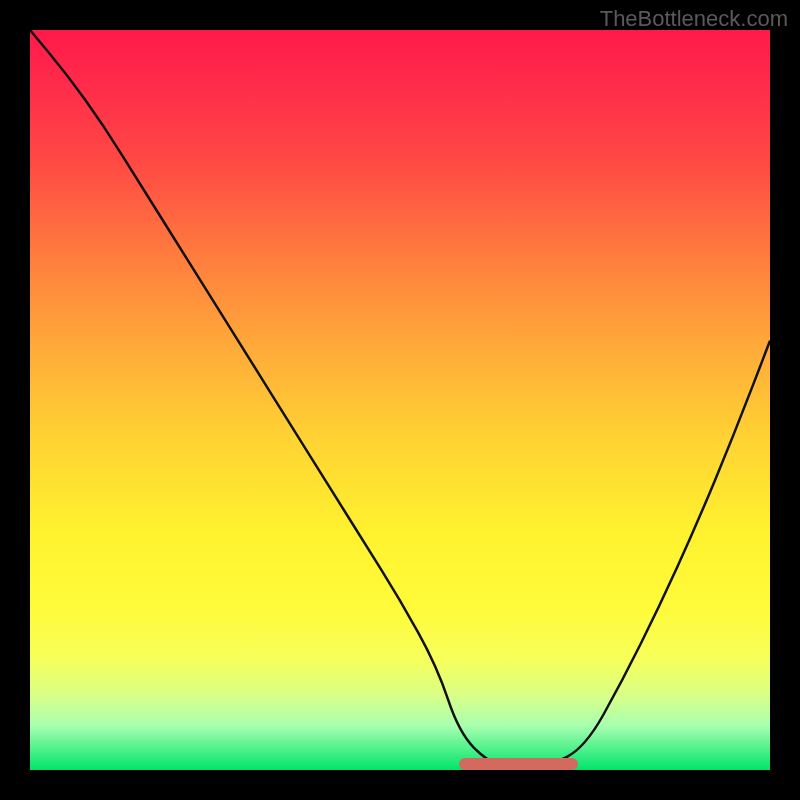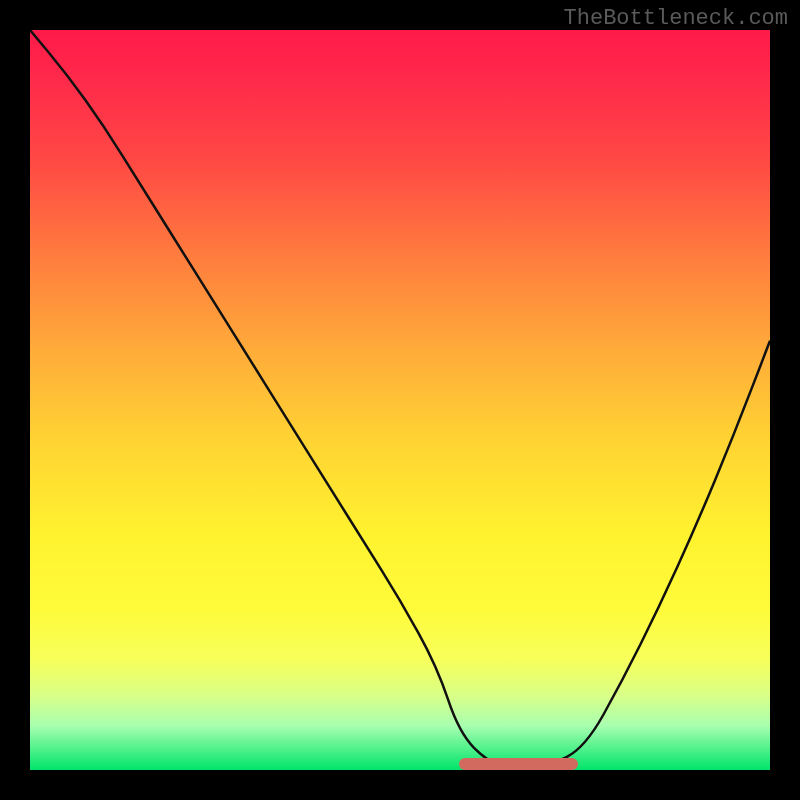--- a/index.html
+++ b/index.html
@@ -8,21 +8,20 @@
     width: 800px;
     height: 800px;
     background: #000;
     position: relative;
     font-family: Arial, Helvetica, sans-serif;
   }
   .container {
     width: 800px;
     height: 800px;
     position: relative;
-    font-family: Liberation Mono, monospace;
   }
   .watermark {
     position: absolute;
     top: 6px;
     right: 12px;
     color: #5a5a5a;
     font-size: 22px;
     font-weight: 500;
     z-index: 50;
   }

